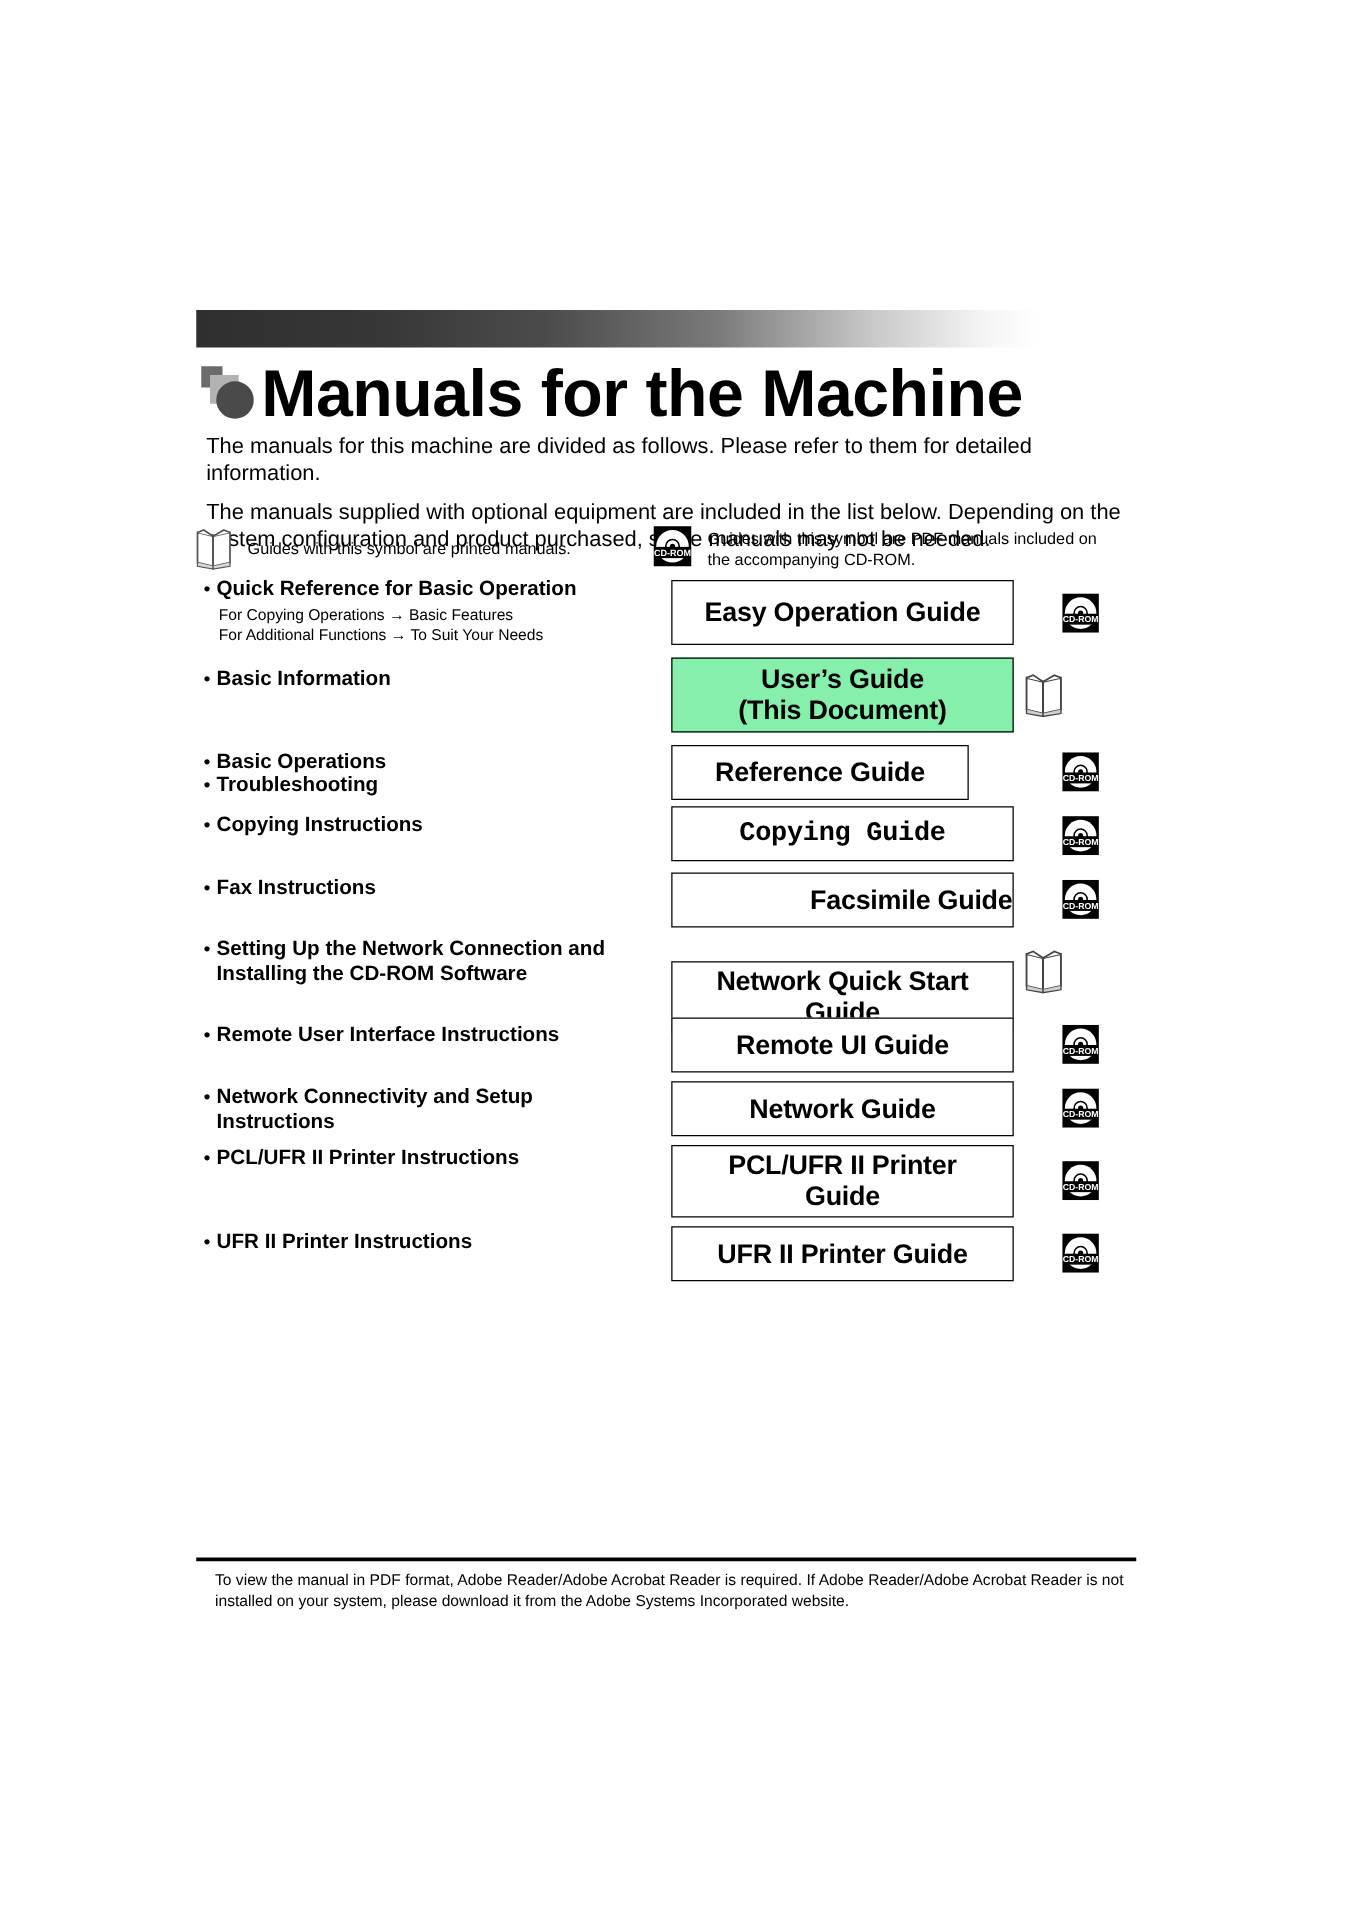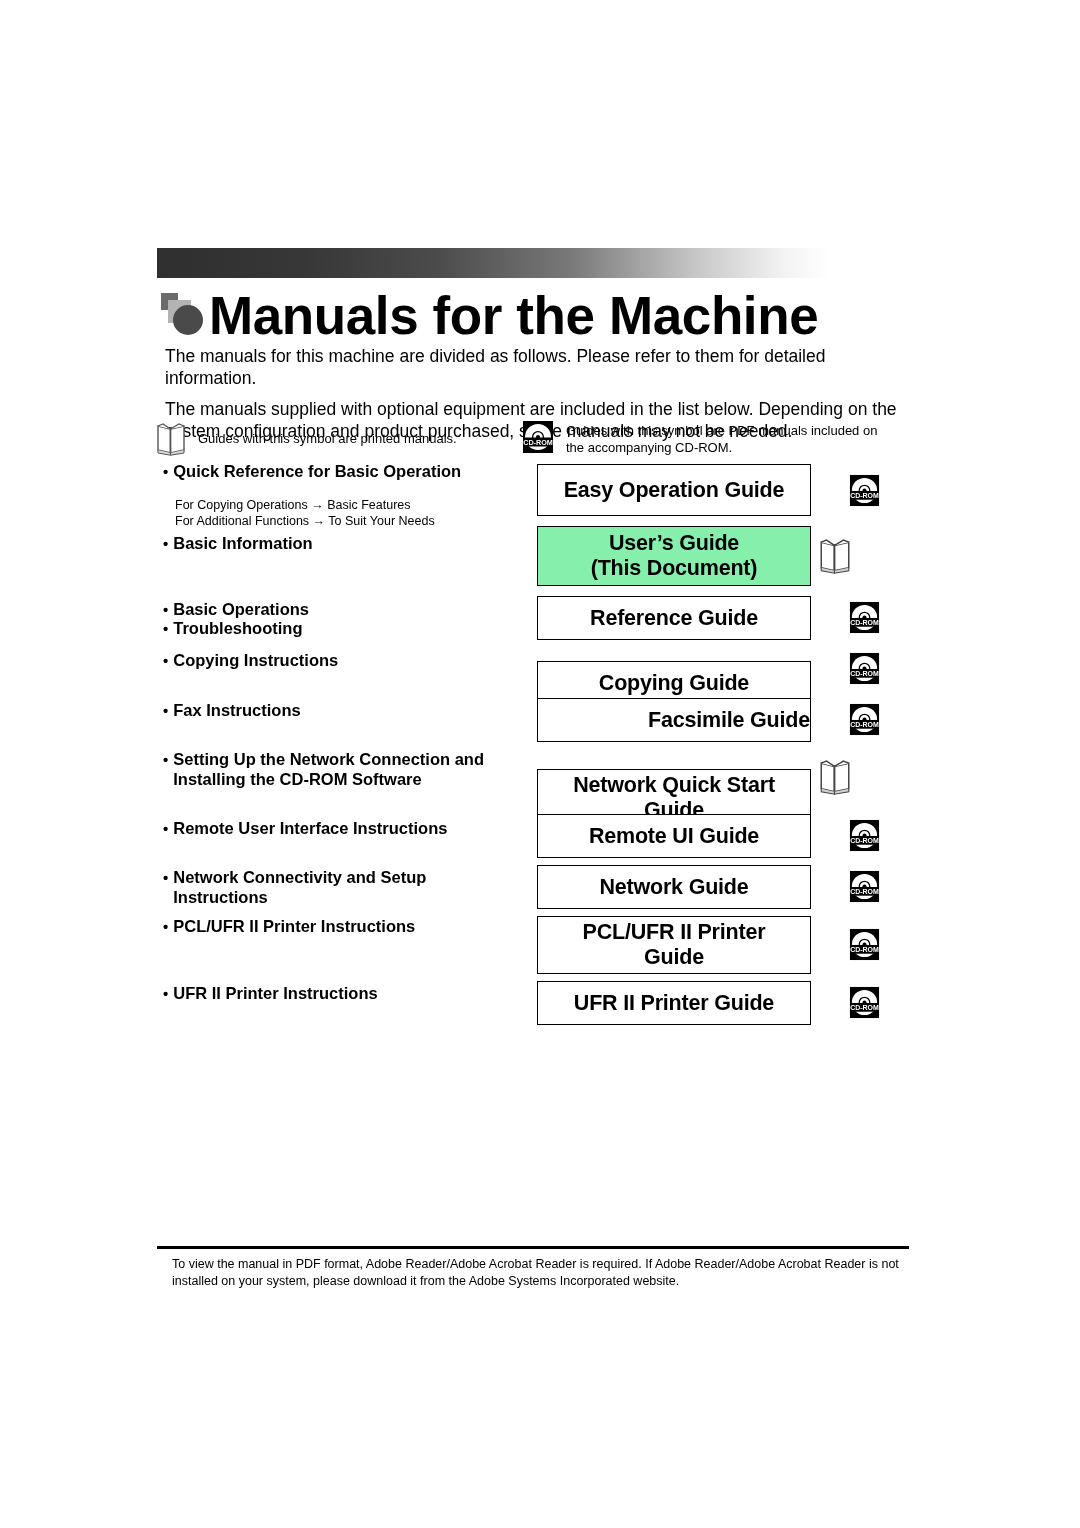--- a/index.html
+++ b/index.html
@@ -154,21 +154,21 @@
   }
   .bullet-item .dot {
     flex: 0 0 auto;
     margin-right: 5px;
     font-size: 15px;
     line-height: 19.5px;
   }
   .bullet-item .btext { flex: 1 1 auto; }
 
   .sub-lines {
-    margin-top: 15px;
+    margin-top: 2px;
     margin-left: 12px;
     font-size: 12.5px;
     font-weight: normal;
     line-height: 16px;
   }
 
   .guide-box {
     position: absolute;
     left: 0;
     box-sizing: border-box;
@@ -376,35 +376,35 @@
           <path d="M2,4 L2,28 L14.5,31 L14.5,7 Z" fill="#ffffff" stroke="#444444" stroke-width="1.4"></path>
           <path d="M28,4 L28,28 L14.5,31 L14.5,7 Z" fill="#ffffff" stroke="#444444" stroke-width="1.4"></path>
           <path d="M2,4 L7,2 L14.5,7" fill="#ffffff" stroke="#444444" stroke-width="1.3"></path>
           <path d="M28,4 L23,2 L14.5,7" fill="#ffffff" stroke="#444444" stroke-width="1.3"></path>
           <path d="M14.5,7 L14.5,31" stroke="#444444" stroke-width="1.4" fill="none"></path>
           <path d="M2,28 L2,31 L14.5,33.2 L14.5,31" fill="#d0d0d0" stroke="#444444" stroke-width="1"></path>
           <path d="M28,28 L28,31 L14.5,33.2 L14.5,31" fill="#d0d0d0" stroke="#444444" stroke-width="1"></path>
         </svg>
       </span>
 
-      <div class="guide-box" style="top:134px; width:274px; height:44px;">
+      <div class="guide-box" style="top:134px; width:238px; height:44px;">
         <span>Reference Guide</span>
       </div>
       <span class="guide-mark" style="left:311px; top:139px;">
         <svg width="33" height="33" viewBox="0 0 32 34">
           <rect x="1" y="1" width="30" height="32" fill="#000000"></rect>
           <circle cx="16" cy="17" r="13" fill="#ffffff"></circle>
           <circle cx="16" cy="17" r="5.4" fill="none" stroke="#000000" stroke-width="1.3"></circle>
           <circle cx="16" cy="17" r="2.1" fill="#000000"></circle>
           <rect x="2.5" y="17.5" width="27" height="9" fill="#000000"></rect>
           <text x="16" y="24.6" font-family="'Liberation Sans',sans-serif" font-size="7.2" font-weight="bold" fill="#ffffff" text-anchor="middle">CD-ROM</text>
         </svg>
       </span>
 
-      <div class="guide-box" style="top:199px; width:274px; height:44px;">
+      <div class="guide-box" style="top:183px; width:274px; height:44px;font-family:Liberation Mono, monospace;">
         <span>Copying Guide</span>
       </div>
       <span class="guide-mark" style="left:311px; top:190px;">
         <svg width="33" height="33" viewBox="0 0 32 34">
           <rect x="1" y="1" width="30" height="32" fill="#000000"></rect>
           <circle cx="16" cy="17" r="13" fill="#ffffff"></circle>
           <circle cx="16" cy="17" r="5.4" fill="none" stroke="#000000" stroke-width="1.3"></circle>
           <circle cx="16" cy="17" r="2.1" fill="#000000"></circle>
           <rect x="2.5" y="17.5" width="27" height="9" fill="#000000"></rect>
           <text x="16" y="24.6" font-family="'Liberation Sans',sans-serif" font-size="7.2" font-weight="bold" fill="#ffffff" text-anchor="middle">CD-ROM</text>

